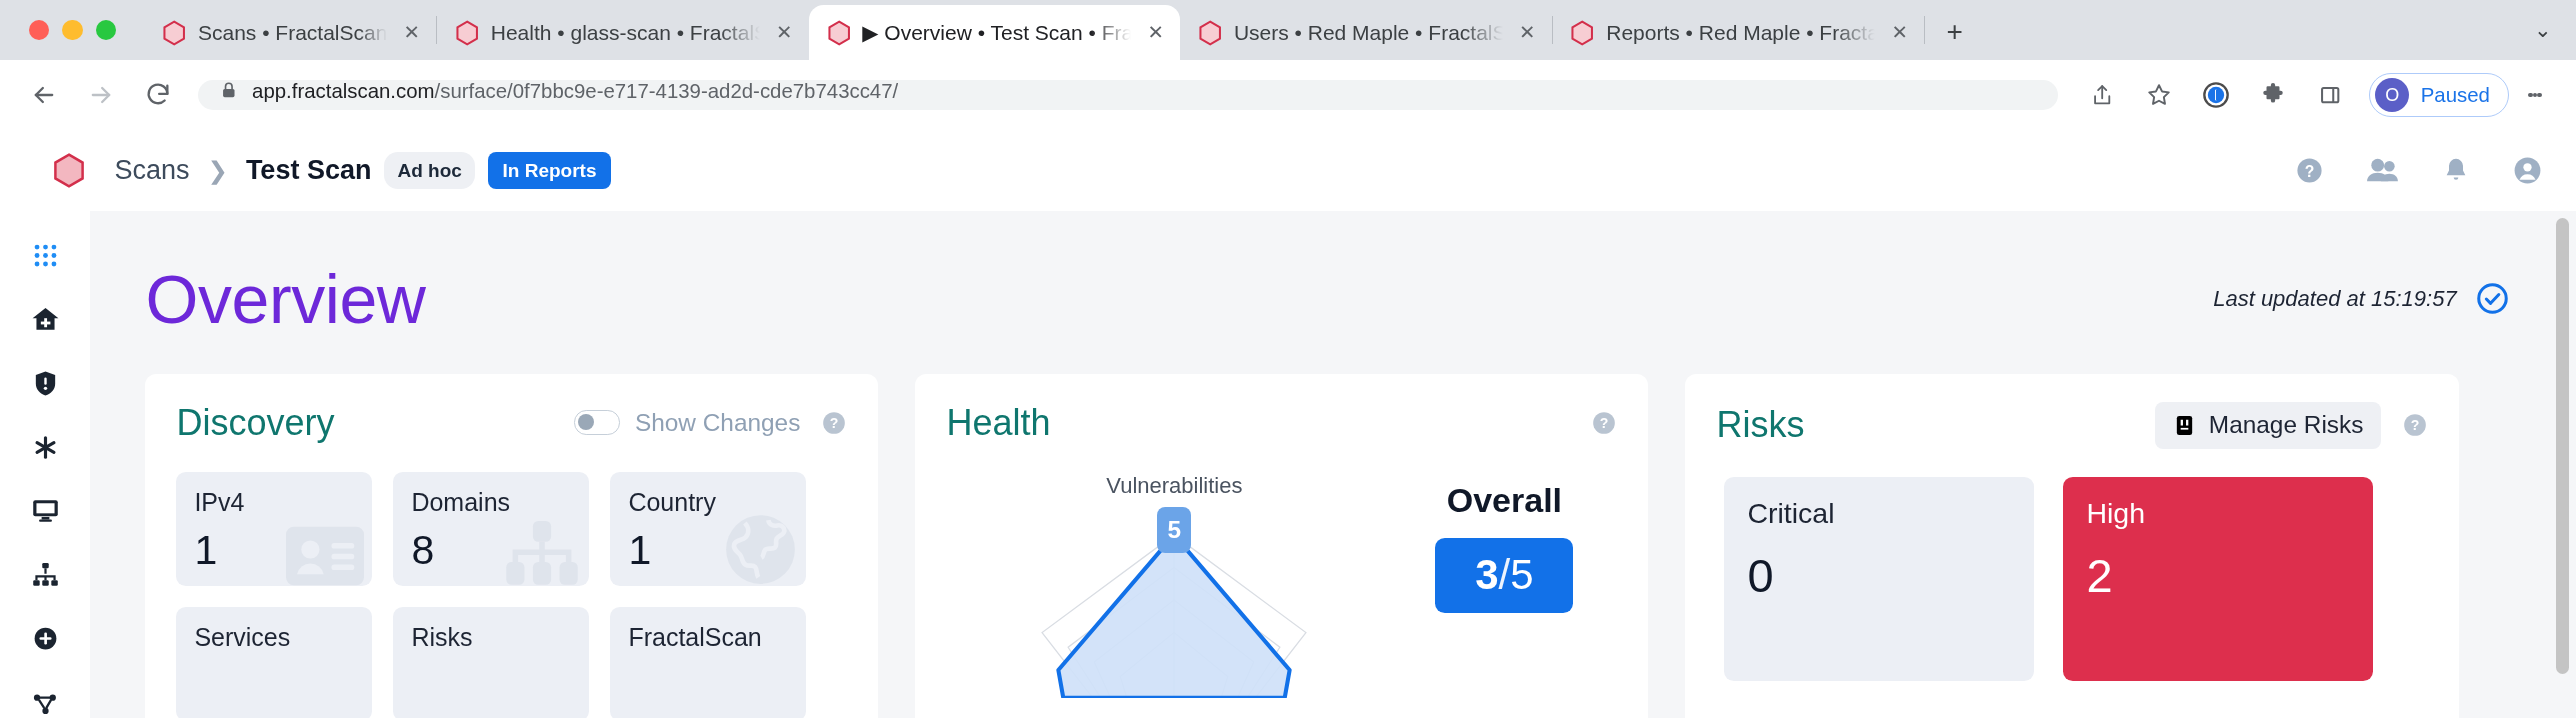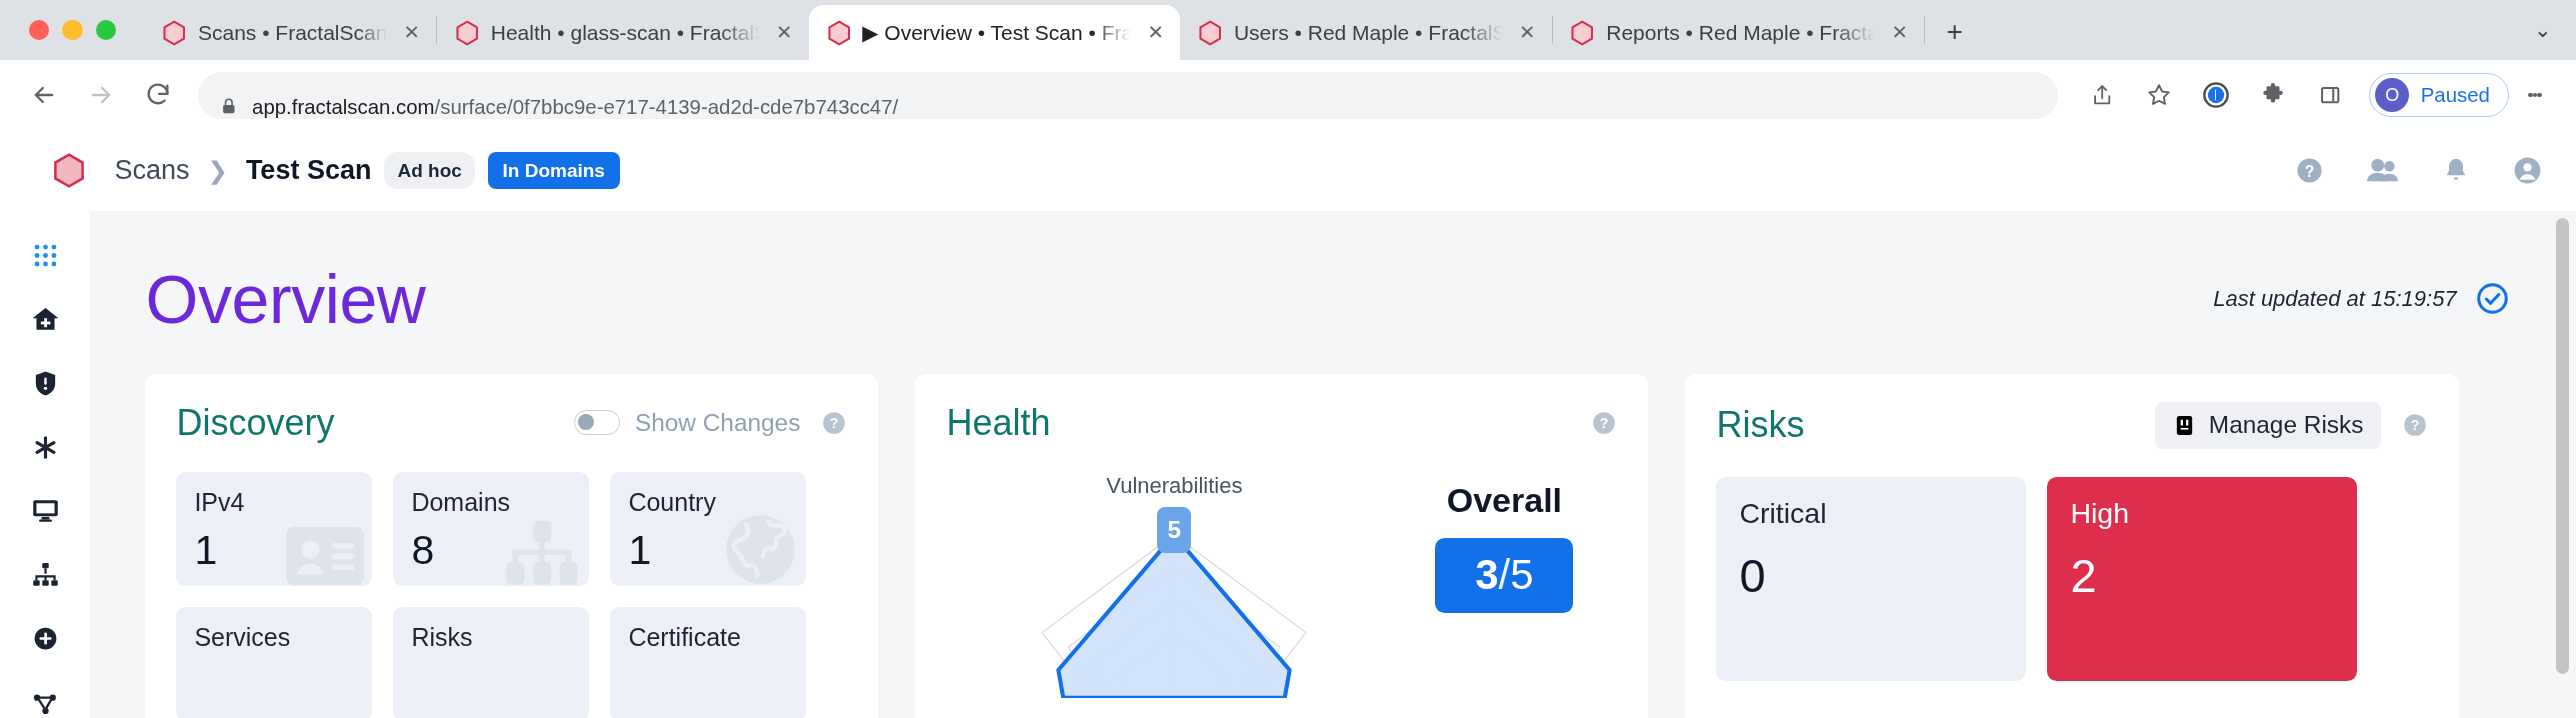--- a/index.html
+++ b/index.html
@@ -71,22 +71,22 @@
     height: 70px; background:#fff; display:flex; align-items:center;
     padding: 0 23px 0 18px; gap: 4.9px;
   }
   .navbtn {
     width: 52px; height:52px; display:flex; align-items:center; justify-content:center;
     border-radius:50%; color:#5f6368;
   }
   .navbtn svg { display:block; }
   .navbtn.disabled { color:#bdc1c6; }
   .omnibox {
-    flex: 1; height: 47px; background:#f1f3f4; border-radius: 23.6px;
-    display:flex; align-items:flex-end; padding: 0 21px; margin: 0 14.7px 0 9.8px;
+    flex: 1; height: 30px; background:#f1f3f4; border-radius: 23.6px;
+    display:flex; align-items:flex-start; padding: 0 21px; margin: 0 14.7px 0 9.8px;
     gap: 13px; min-width:0;
   }
   .lock { color:#5f6368; flex:0 0 auto; }
   .url { font-size: 20.4px; color:#202124; white-space:nowrap; overflow:hidden; }
   .url .dim { color:#5f6368; }
   .tb-icons { display:flex; align-items:center; gap: 8.1px; }
   .tb-icon {
     width: 49px; height:49px; display:flex; align-items:center; justify-content:center;
     color:#5f6368;
   }
@@ -210,21 +210,21 @@
     margin-top: 18px; background:#1271e8; border-radius: 9.8px;
     width: 138px; height: 75px; display:flex; align-items:center; justify-content:center;
   }
   .overall-score { font-size: 42px; color:#fff; font-weight:bold; }
   .overall-score .slash { font-weight: normal; opacity: .92; }
   .overall-score .den { font-weight: normal; }
 
   
   .risk-grid { display:flex; gap: 21px; margin-top: 28px; }
   .risk-tile {
-    width: 310px; height: 204px; border-radius: 9.8px; padding: 19.6px 23px;
+    width: 310px; height: 204px; border-radius: 9.8px; padding: 19.6px 23px; margin-left: 8px;
   }
   .risk-tile.neutral { background:#eceff5; }
   .risk-tile.high { background:#dd2f4d; }
   .risk-tile .r-label { font-size: 28.5px; }
   .risk-tile .r-value { font-size: 47px; margin-top: 18px; }
   .risk-tile.neutral .r-label { color:#1d2433; }
   .risk-tile.neutral .r-value { color:#101828; }
   .risk-tile.high .r-label { color:#fff; }
   .risk-tile.high .r-value { color:#fff; }
 
@@ -397,21 +397,21 @@
         <svg width="34" height="37" viewBox="0 0 30 32">
             <path d="M15 2 L27 9 V23 L15 30 L3 23 V9 Z" fill="#f3b7c0" stroke="#d32f4b" stroke-width="2.2"></path>
           </svg>
       </div>
       <div class="crumbs">
         <span class="crumb-link">Scans</span>
         <span class="crumb-sep">❯</span>
         <span class="crumb-current">Test Scan</span>
       </div>
       <span class="badge-adhoc">Ad hoc</span>
-      <span class="badge-progress">In Domains</span>
+      <span class="badge-progress">In Reports</span>
 
       <div class="header-icons">
         <span class="hicon">
           <svg width="29" height="29" viewBox="0 0 24 24" fill="currentColor">
               <circle cx="12" cy="12" r="10"></circle>
               <text x="12" y="17" text-anchor="middle" font-size="13" fill="#fff" font-family="Liberation Sans, sans-serif" font-weight="bold">?</text>
             </svg>
         </span>
         <span class="hicon">
           <svg width="34" height="29" viewBox="0 0 32 24" fill="currentColor">
@@ -590,21 +590,21 @@
 
                 <div class="tile">
                   <div class="t-label">Services</div>
                   <div class="t-value"></div>
                 </div>
                 <div class="tile">
                   <div class="t-label">Risks</div>
                   <div class="t-value"></div>
                 </div>
                 <div class="tile">
-                  <div class="t-label">Certificate</div>
+                  <div class="t-label">FractalScan</div>
                   <div class="t-value"></div>
                 </div>
               </div>
             </div>
 
             <div class="card health">
               <div class="card-head">
                 <div class="card-title">Health</div>
                 <div class="card-head-right">
                   <span class="help-icon">

